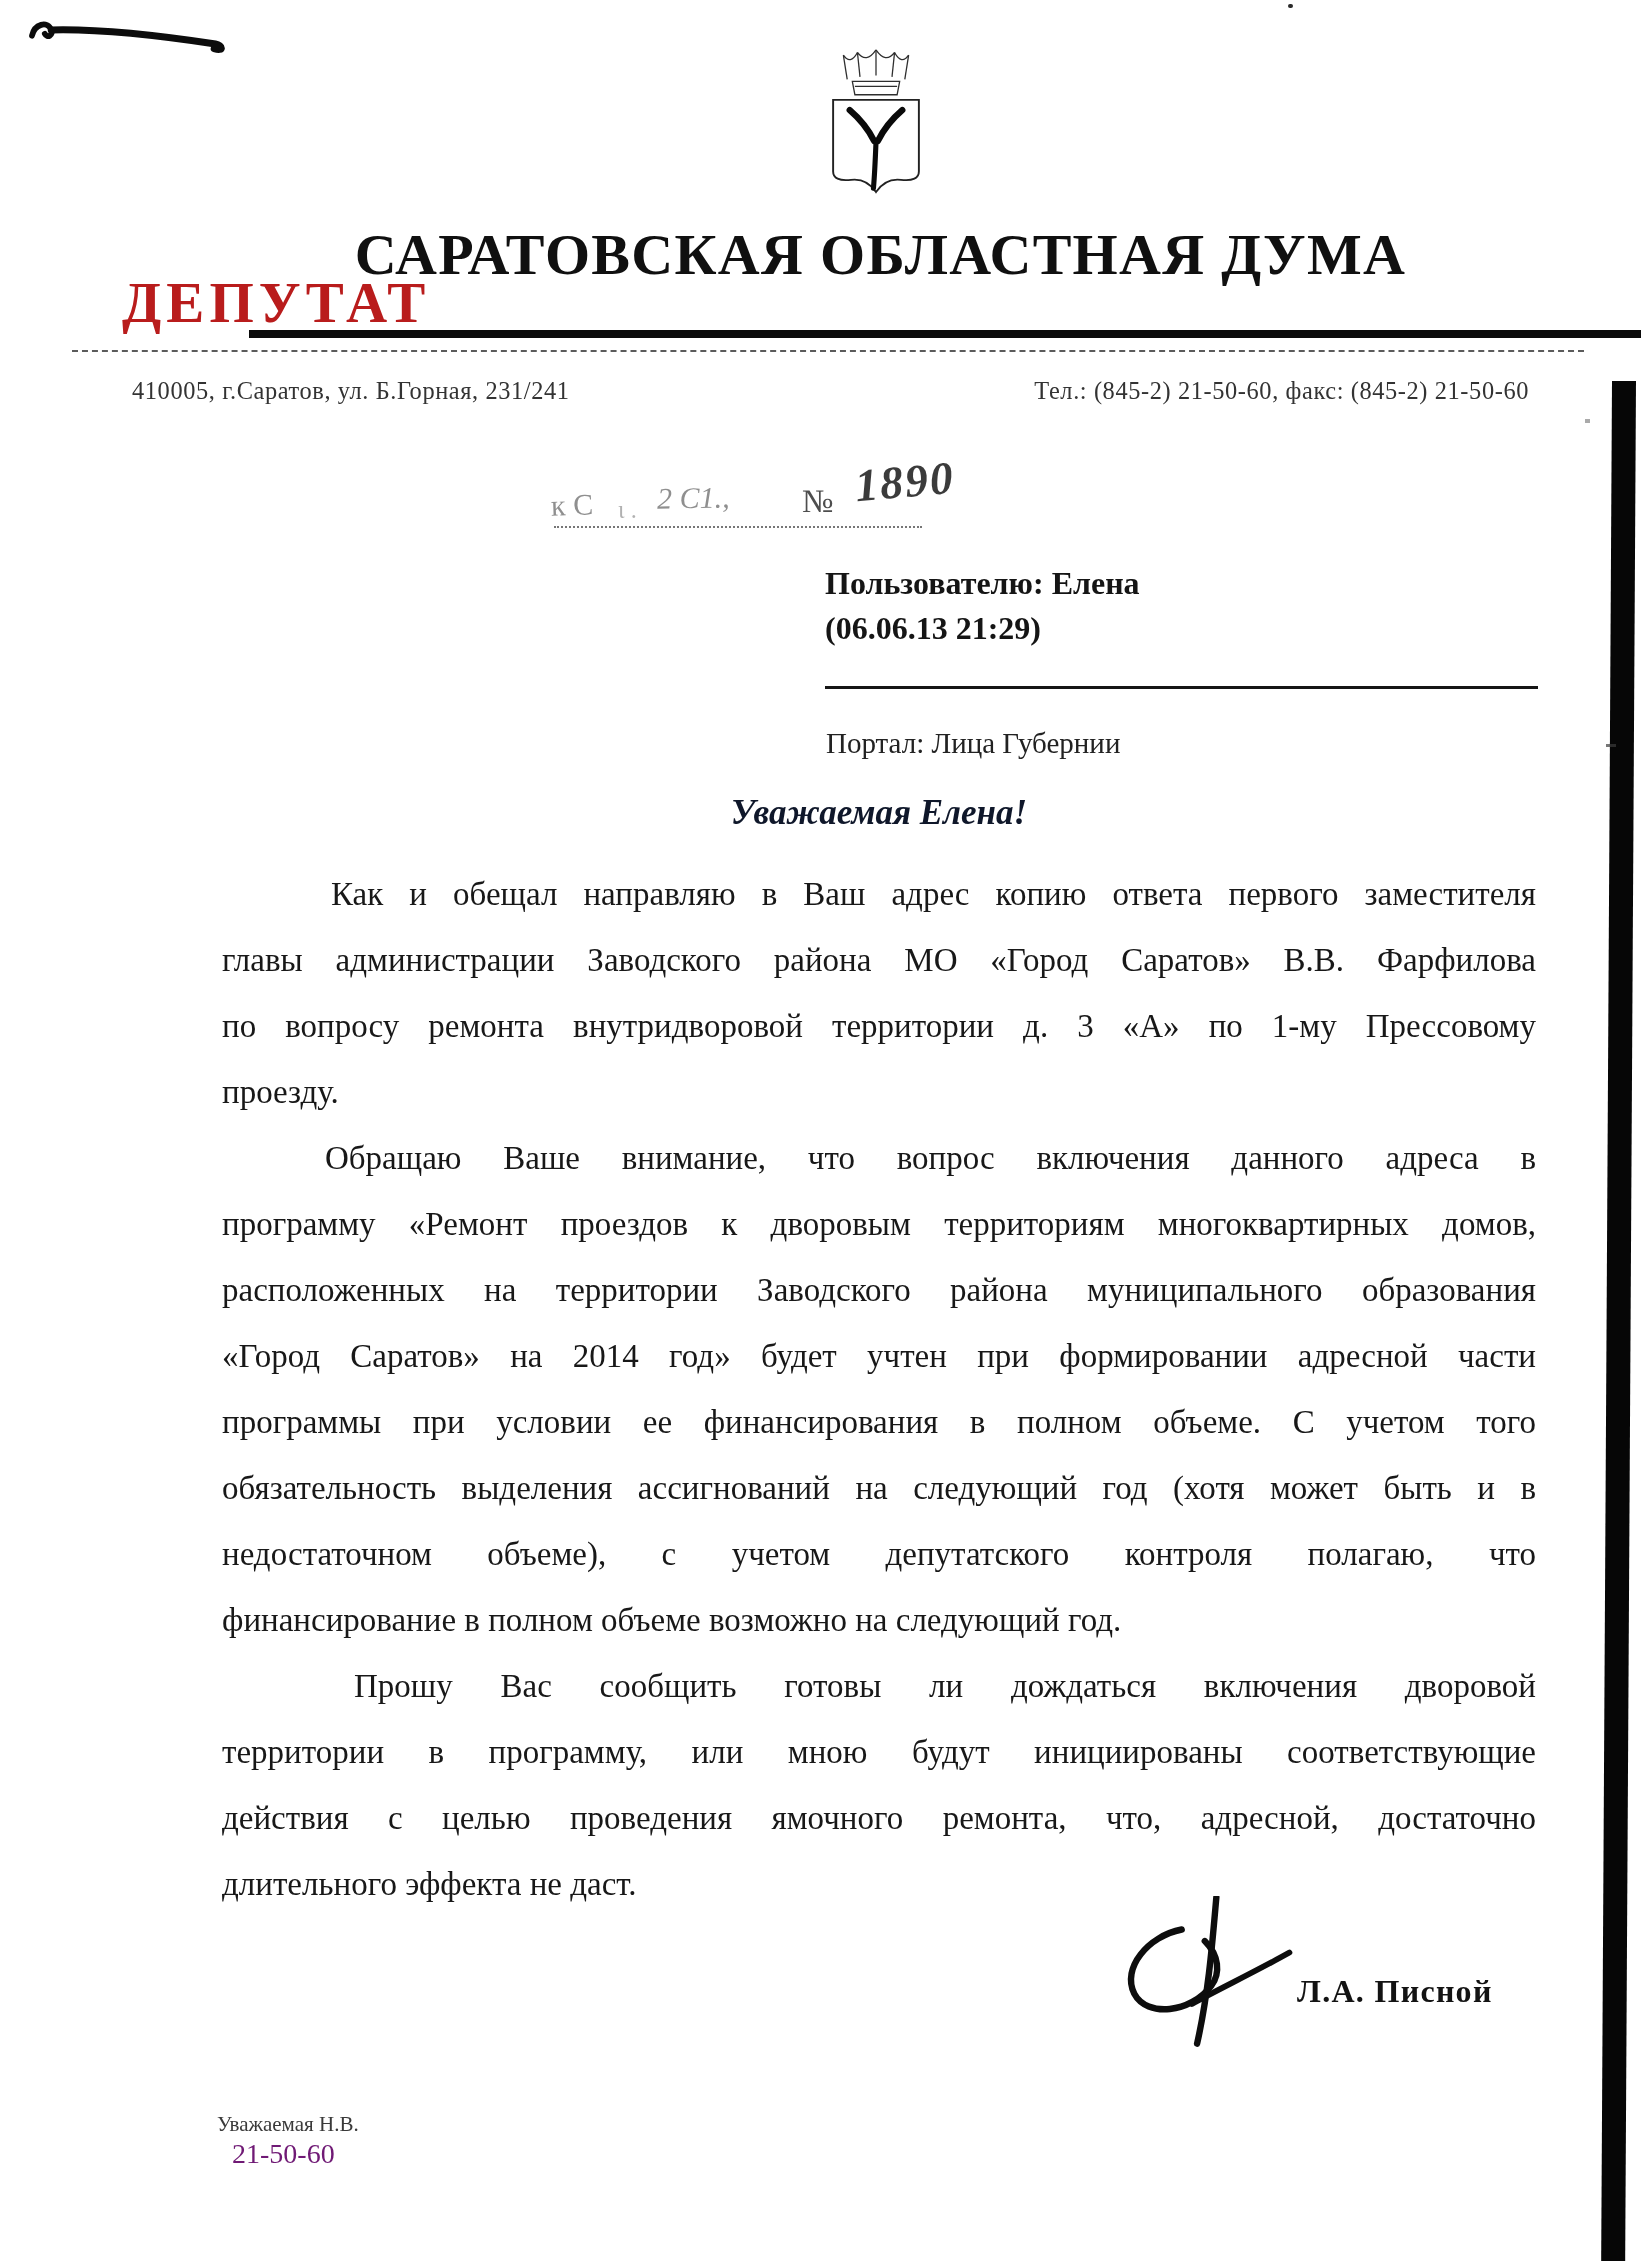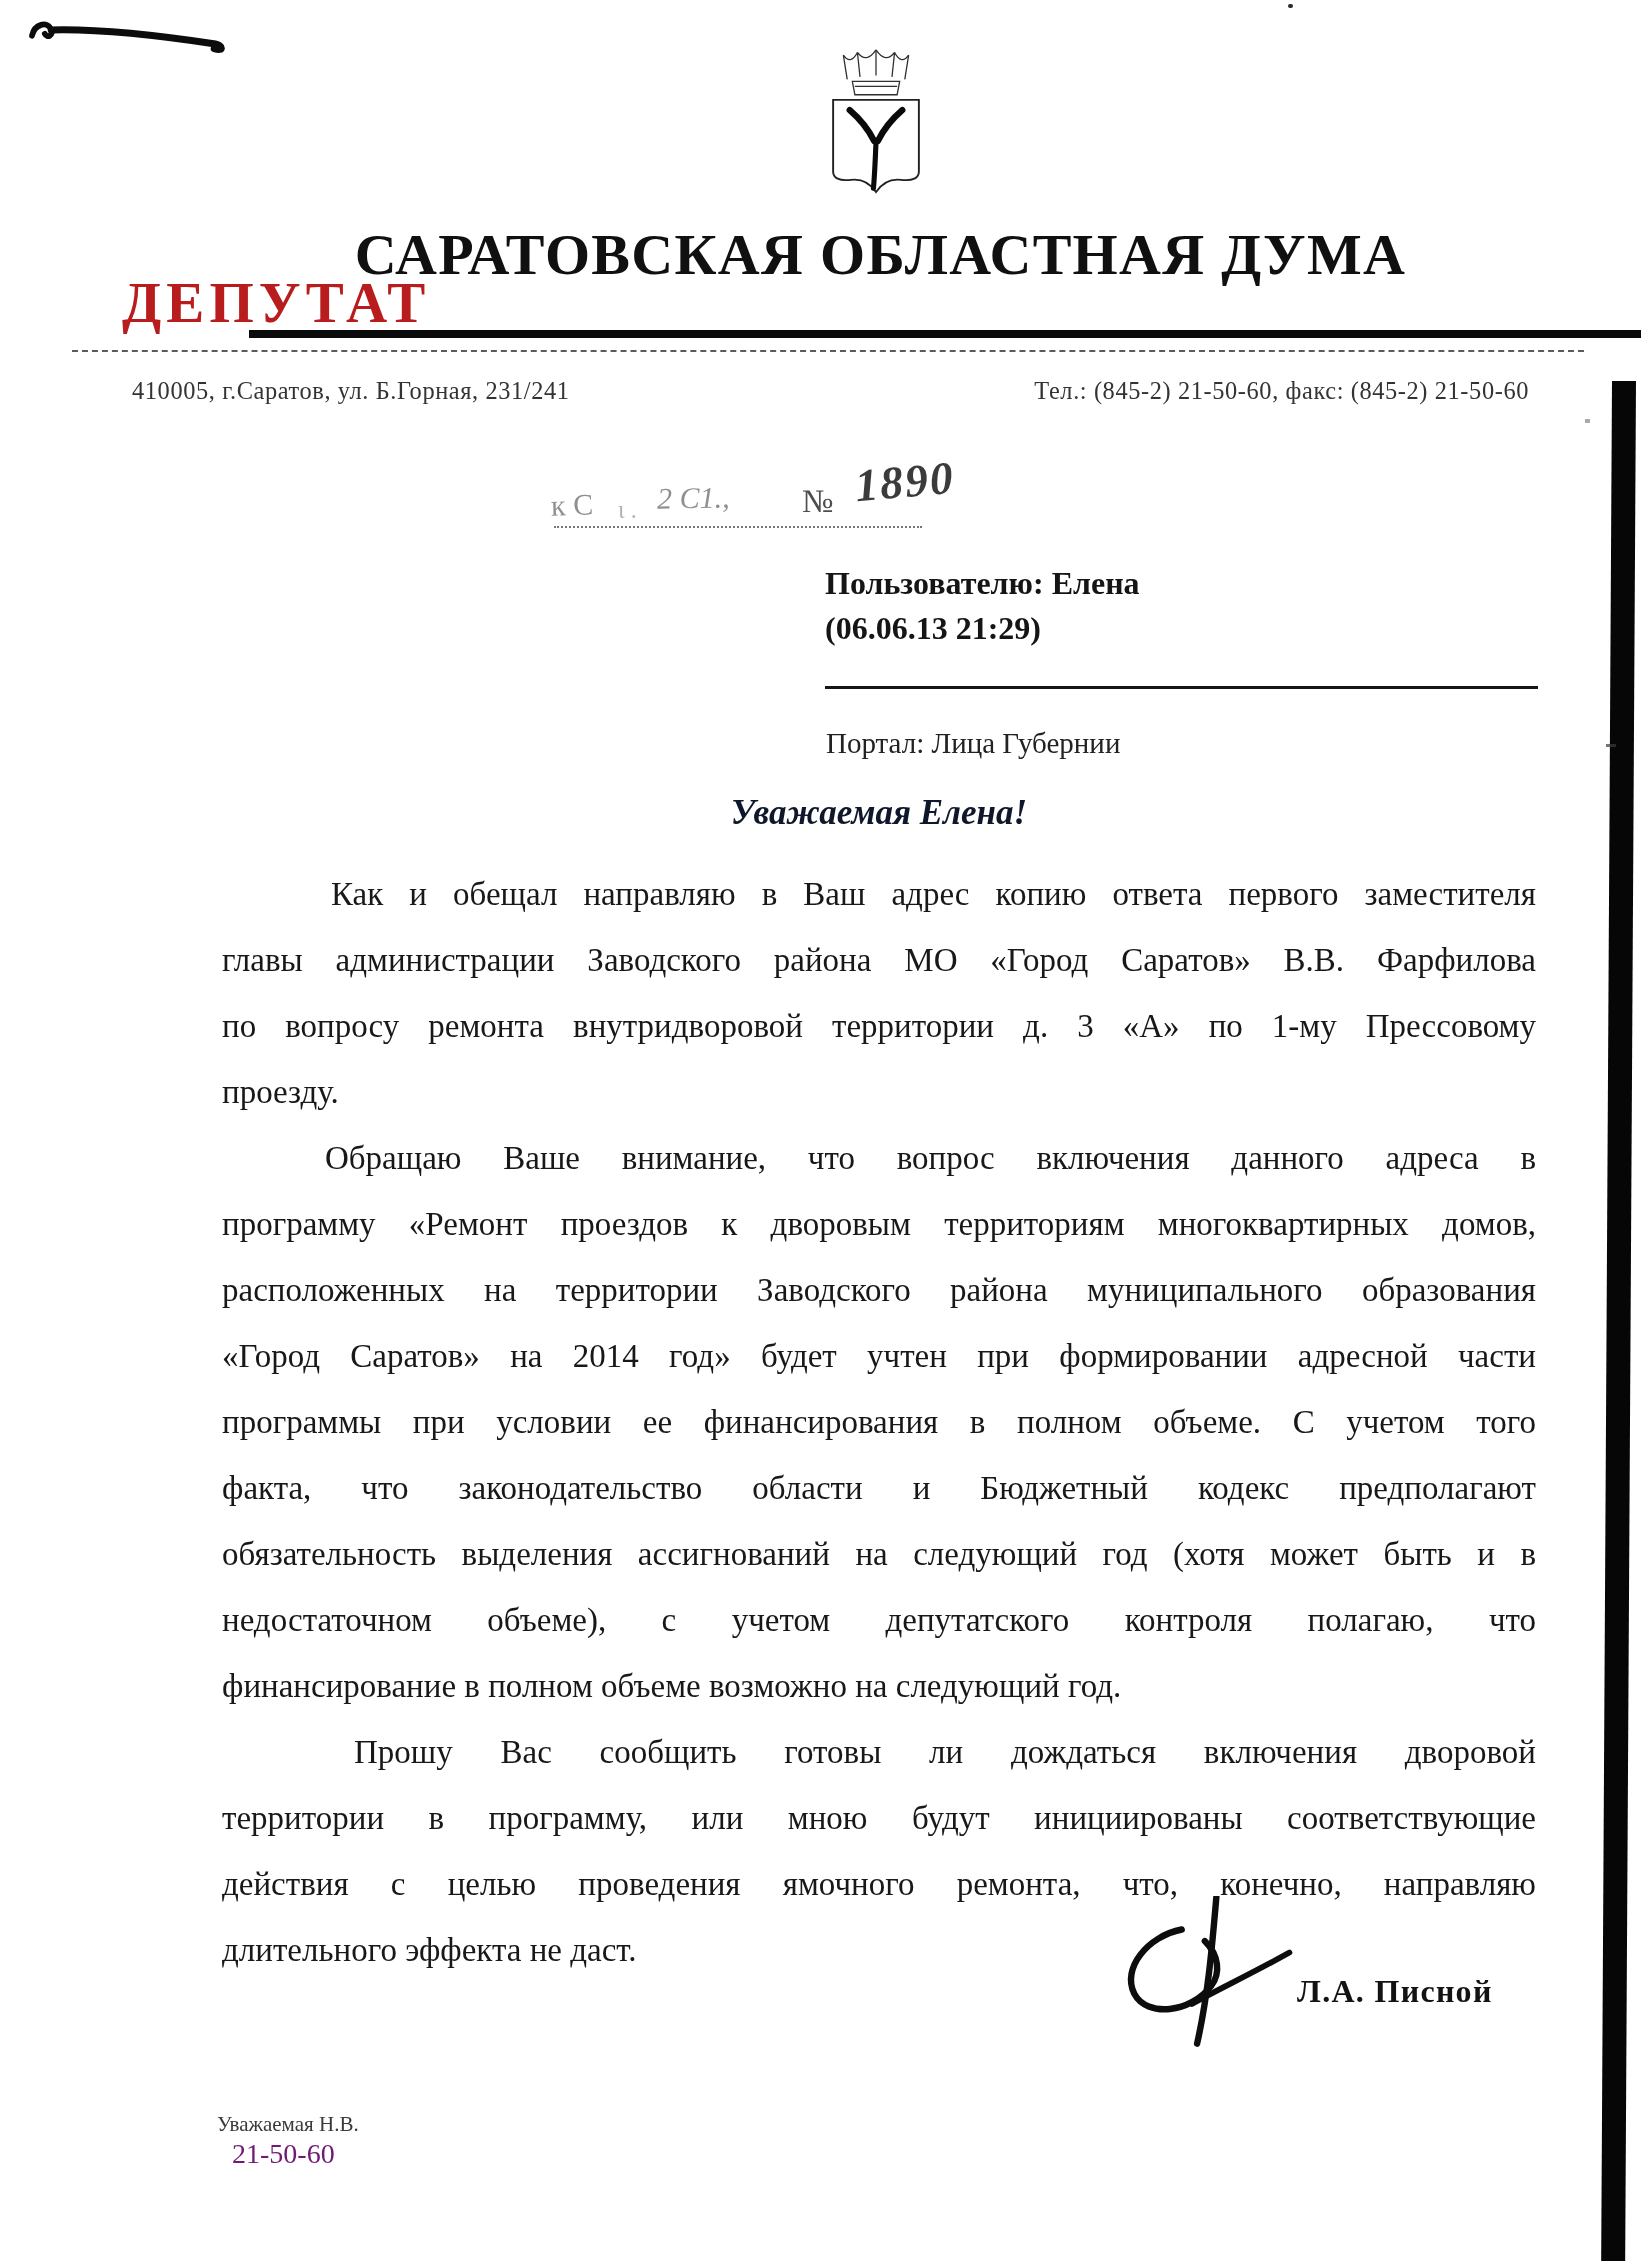--- a/index.html
+++ b/index.html
@@ -118,27 +118,26 @@
 <div class="abs body-block">
   <div class="line ind1">Как и обещал направляю в Ваш адрес копию ответа первого заместителя</div>
   <div class="line">главы администрации Заводского района МО «Город Саратов» В.В. Фарфилова</div>
   <div class="line">по вопросу ремонта внутридворовой территории д. 3 «А» по 1-му Прессовому</div>
   <div class="line last">проезду.</div>
   <div class="line ind2">Обращаю Ваше внимание, что вопрос включения данного адреса в</div>
   <div class="line">программу «Ремонт проездов к дворовым территориям многоквартирных домов,</div>
   <div class="line">расположенных на территории Заводского района муниципального образования</div>
   <div class="line">«Город Саратов» на 2014 год» будет учтен при формировании адресной части</div>
   <div class="line">программы при условии ее финансирования в полном объеме. С учетом того</div>
-  <div class="line">факта, что законодательство области и Бюджетный кодекс предполагают</div>
   <div class="line">обязательность выделения ассигнований на следующий год (хотя может быть и в</div>
   <div class="line">недостаточном объеме), с учетом депутатского контроля полагаю, что</div>
   <div class="line last">финансирование в полном объеме возможно на следующий год.</div>
   <div class="line ind3">Прошу Вас сообщить готовы ли дождаться включения дворовой</div>
   <div class="line">территории в программу, или мною будут инициированы соответствующие</div>
-  <div class="line">действия с целью проведения ямочного ремонта, что, конечно, направляю</div>
+  <div class="line">действия с целью проведения ямочного ремонта, что, адресной, достаточно</div>
   <div class="line last">длительного эффекта не даст.</div>
 </div>
 
 <svg class="abs sig-svg" width="186" height="151" viewBox="0 0 290 235">
   <g fill="none" stroke="#0d0d0d" stroke-linecap="round">
     <path d="M104,52 C52,62 10,112 30,152 C50,190 118,182 150,140 C165,120 162,92 140,70" stroke-width="10"></path>
     <path d="M158,2 C152,70 146,150 128,230" stroke-width="10"></path>
     <path d="M120,168 C168,142 222,116 272,88" stroke-width="9"></path>
   </g>
 </svg>

